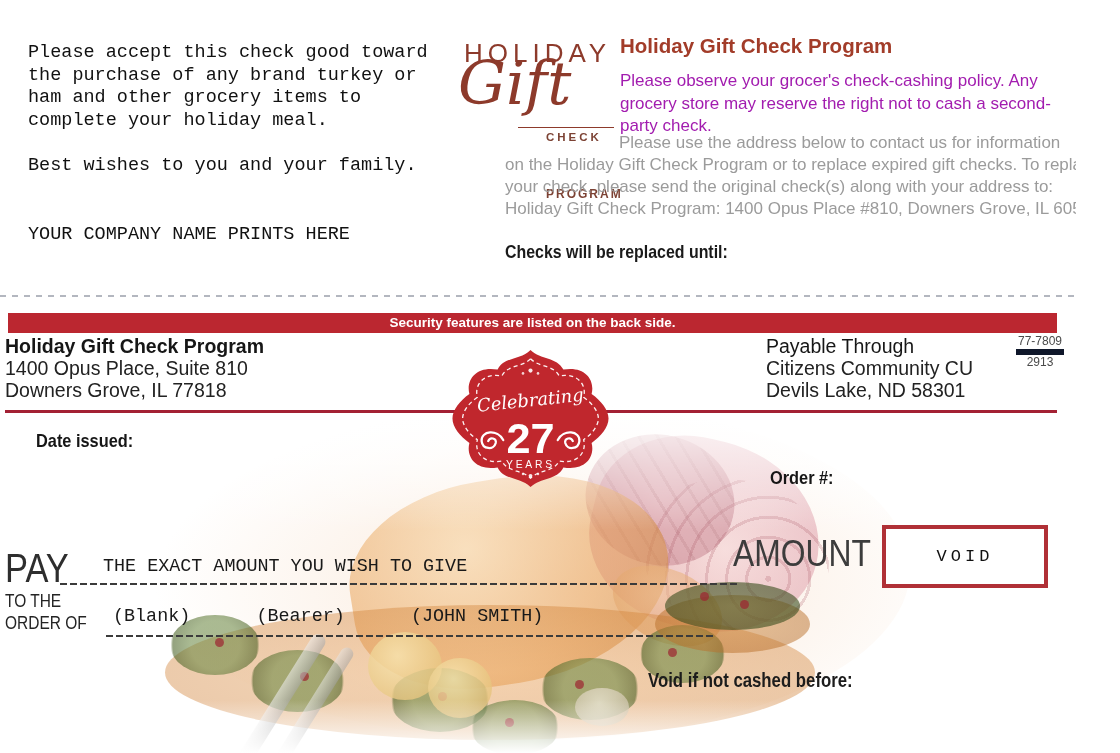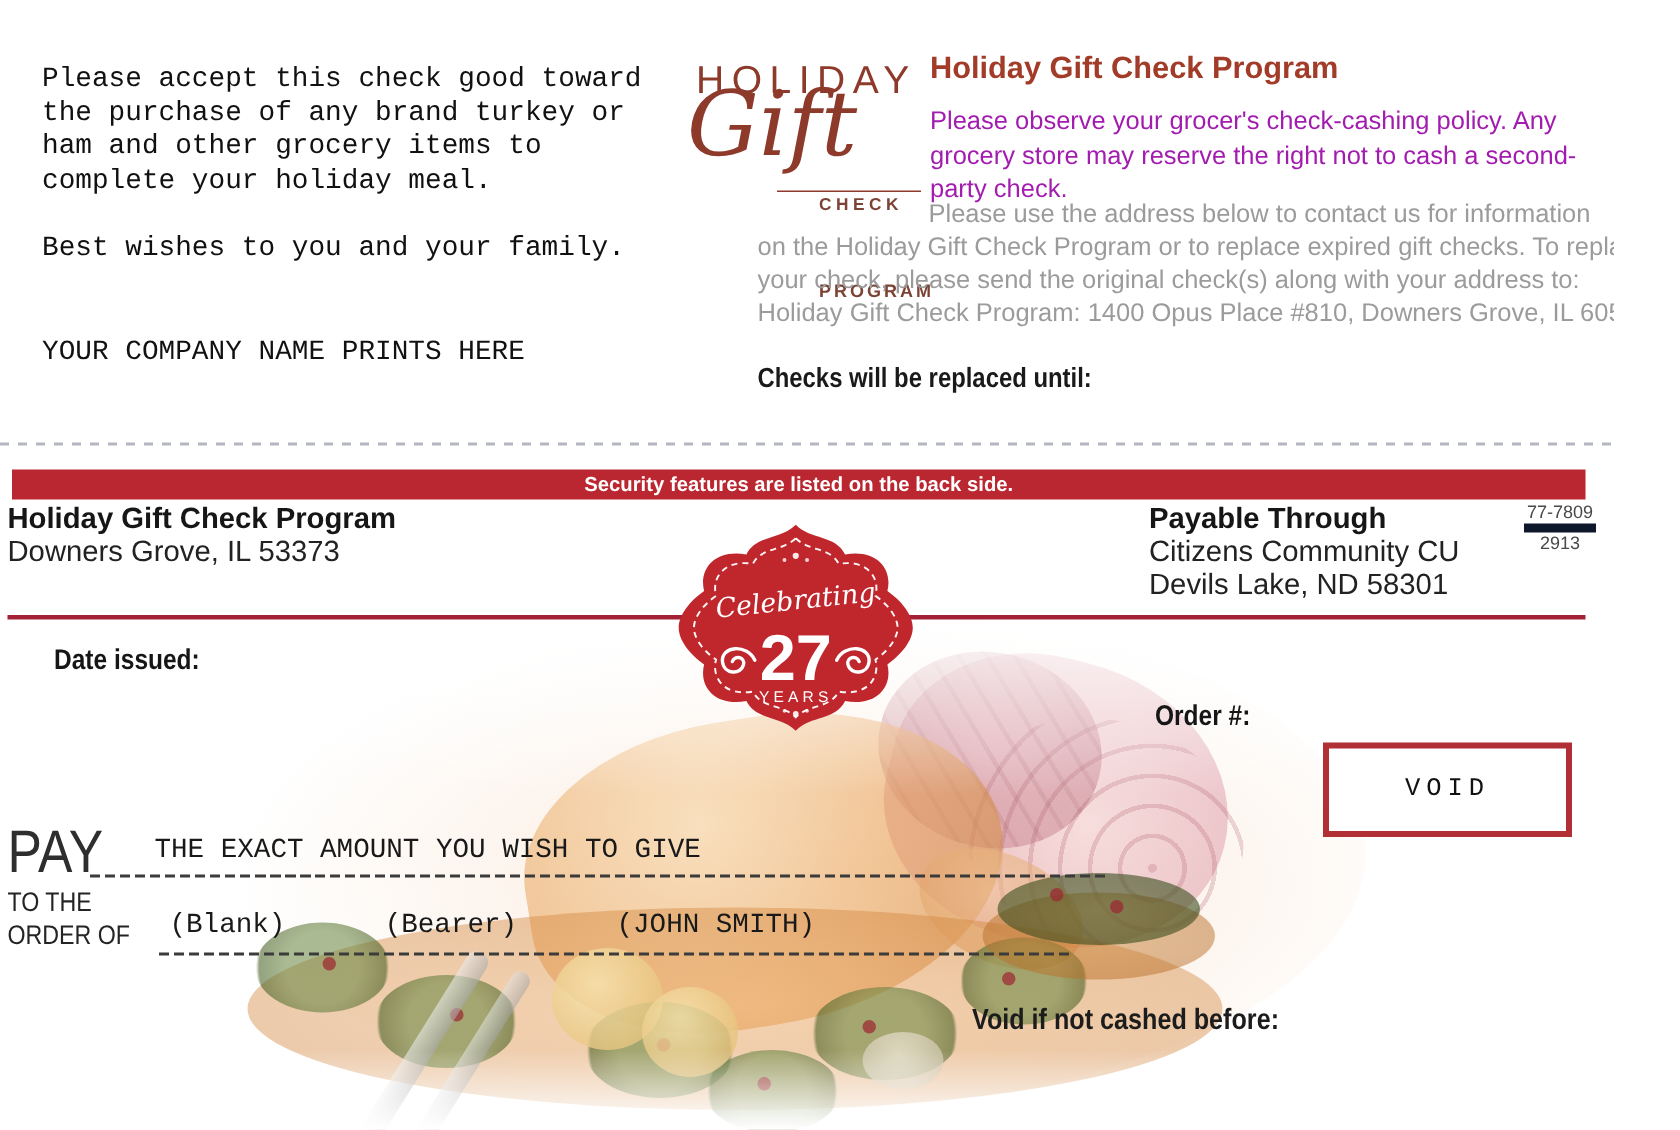--- a/index.html
+++ b/index.html
@@ -29,21 +29,21 @@
 
   .dashed-sep{left:0;top:295px;width:1120px;height:2px;
       background:repeating-linear-gradient(90deg,#a6aab4 0 6px,rgba(0,0,0,0) 6px 12px);opacity:.85;}
 
   
   .banner{left:8px;top:313px;width:1049px;height:20px;background:#bb2730;color:#fff;
           text-align:center;font-size:13.5px;font-weight:700;line-height:20px;z-index:2;}
   .payer{left:5px;top:335px;font-size:19.5px;line-height:22px;color:#222;z-index:2;}
   .payer .b{font-weight:700;color:#161616;}
   .payable{left:766px;top:335px;font-size:19.5px;line-height:22px;color:#222;z-index:2;}
-  .payable .b{font-weight:700;color:#161616;}
+  .payable .b{font-weight:400;color:#161616;}
   .fraction{left:1008px;top:334px;width:64px;text-align:center;font-size:12px;color:#4a4a4a;z-index:2;}
   .fraction .top{display:inline-block;border-bottom:6px solid #0f172a;padding:0 2px 1px;}
   .red-rule{left:5px;top:410px;width:1052px;height:3px;background:#a32134;z-index:2;}
 
   .badge{left:447px;top:348px;z-index:3;}
 
   .date-label{left:5px;top:430px;font-size:19px;font-weight:700;color:#161616;z-index:2;margin-left:31px;}
   .order-label{left:770px;top:467px;font-size:19px;font-weight:700;color:#161616;z-index:2;text-align:center;}
 
   .pay-label{left:5px;top:546px;font-size:40px;font-weight:500;color:#2e2e2e;z-index:2;}
@@ -52,21 +52,21 @@
   .pay-line{left:60px;top:583px;width:680px;}
   .pay-value{left:103px;top:556px;font-size:18.4px;color:#191919;z-index:2;white-space:pre;}
   .to-the{left:5px;top:591px;font-size:18px;font-weight:500;color:#242424;z-index:2;}
   .order-of{left:5px;top:613px;font-size:18px;font-weight:500;color:#242424;z-index:2;}
   .order-line{left:106px;top:635px;width:610px;}
   .payee-value{left:113px;top:606px;font-size:18.4px;color:#191919;z-index:2;white-space:pre;}
   .limit{left:5px;top:651px;font-size:19px;color:#222;z-index:2;white-space:nowrap;}
   .limit .b{font-weight:700;}
 
   .amount-label{left:733px;top:533px;font-size:37px;font-weight:400;color:#3c3c3c;z-index:2;}
-  .void-box{left:882px;top:495px;width:158px;height:55px;background:#fff;border:4px solid #b03036;
+  .void-box{left:882px;top:525px;width:158px;height:55px;background:#fff;border:4px solid #b03036;
             display:flex;align-items:center;justify-content:center;z-index:2;}
   .void-text{font-size:17px;letter-spacing:4px;color:#111;}
   .void-before{left:648px;top:669px;font-size:19.5px;font-weight:700;color:#1c1c1c;z-index:2;}
 
   
   .food{left:0;top:400px;width:1120px;height:353px;z-index:1;pointer-events:none;}
   .food div{position:absolute;}
   .wash{left:150px;top:0;width:760px;height:340px;border-radius:50%;
         background:radial-gradient(ellipse at 55% 55%,rgba(243,203,168,.45),rgba(243,203,168,0) 70%);}
   .ham{left:590px;top:40px;width:230px;height:190px;border-radius:46% 54% 52% 48%;transform:rotate(14deg);
@@ -176,21 +176,22 @@
     <div class="knife"></div>
     <div class="fork"></div>
     <div class="fade-top"></div>
     <div class="fade-bottom"></div>
   </div>
 
   <div class="abs banner">Security features are listed on the back side.</div>
 
   <div class="abs payer">
     <div class="b">Holiday Gift Check Program</div>
-    <div>Downers Grove, IL 53373</div>
+    <div>1400 Opus Place, Suite 810</div>
+    <div>Downers Grove, IL 77818</div>
   </div>
 
   <div class="abs payable">
     <div class="b">Payable Through</div>
     <div>Citizens Community CU</div>
     <div>Devils Lake, ND 58301</div>
   </div>
 
   <div class="abs fraction">
     <span class="top">77-7809</span>
@@ -221,20 +222,21 @@
     <circle cx="93" cy="134" r="1.3" fill="#fff" opacity=".8"></circle>
   </svg>
 
   <div class="abs date-label"><span class="cond">Date issued:</span></div>
   <div class="abs order-label"><span class="cond">Order #:</span></div>
 
   <div class="abs pay-label"><span class="cond">PAY</span></div>
   <div class="abs line pay-line"></div>
   <div class="abs pay-value mono">THE EXACT AMOUNT YOU WISH TO GIVE</div>
 
+  <div class="abs amount-label"><span class="cond">AMOUNT</span></div>
   <div class="abs void-box">
     <span class="void-text mono">VOID</span>
   </div>
 
   <div class="abs to-the"><span class="cond">TO THE</span></div>
   <div class="abs order-of"><span class="cond">ORDER OF</span></div>
   <div class="abs line order-line"></div>
   <div class="abs payee-value mono">(Blank)      (Bearer)      (JOHN SMITH)</div>
 
 

